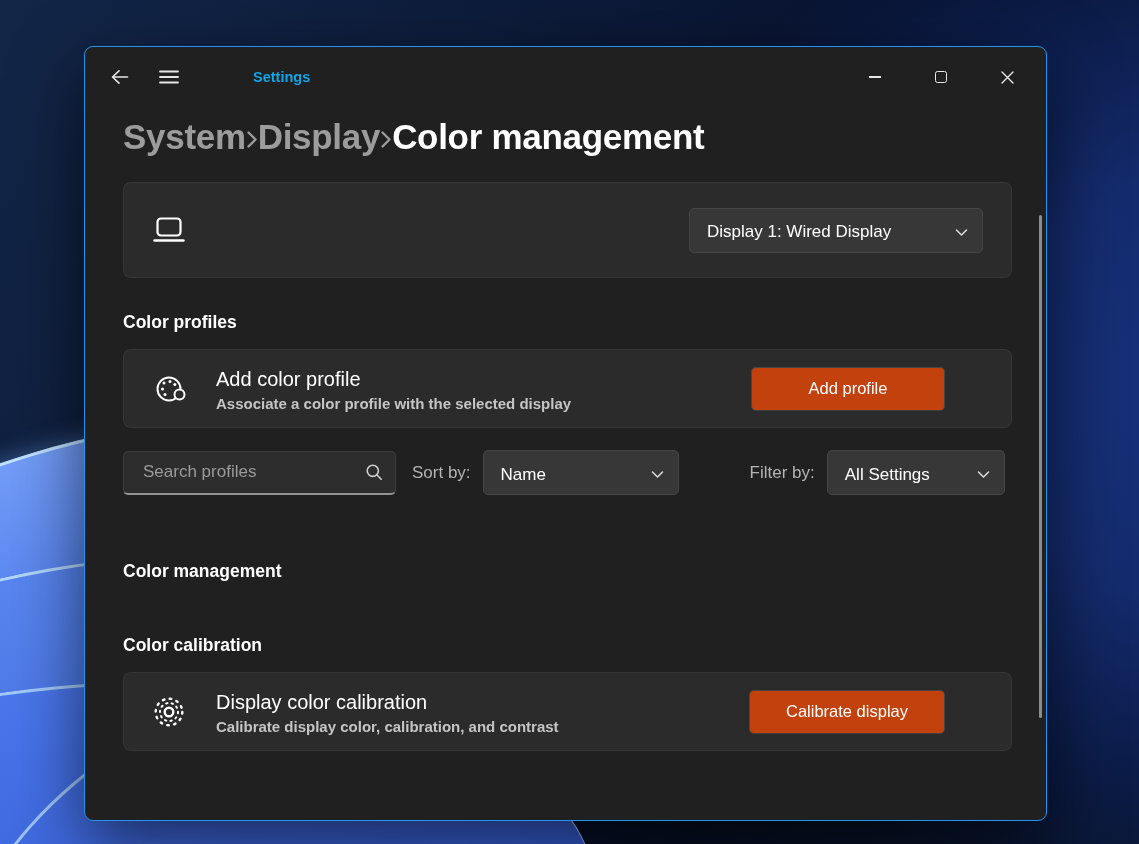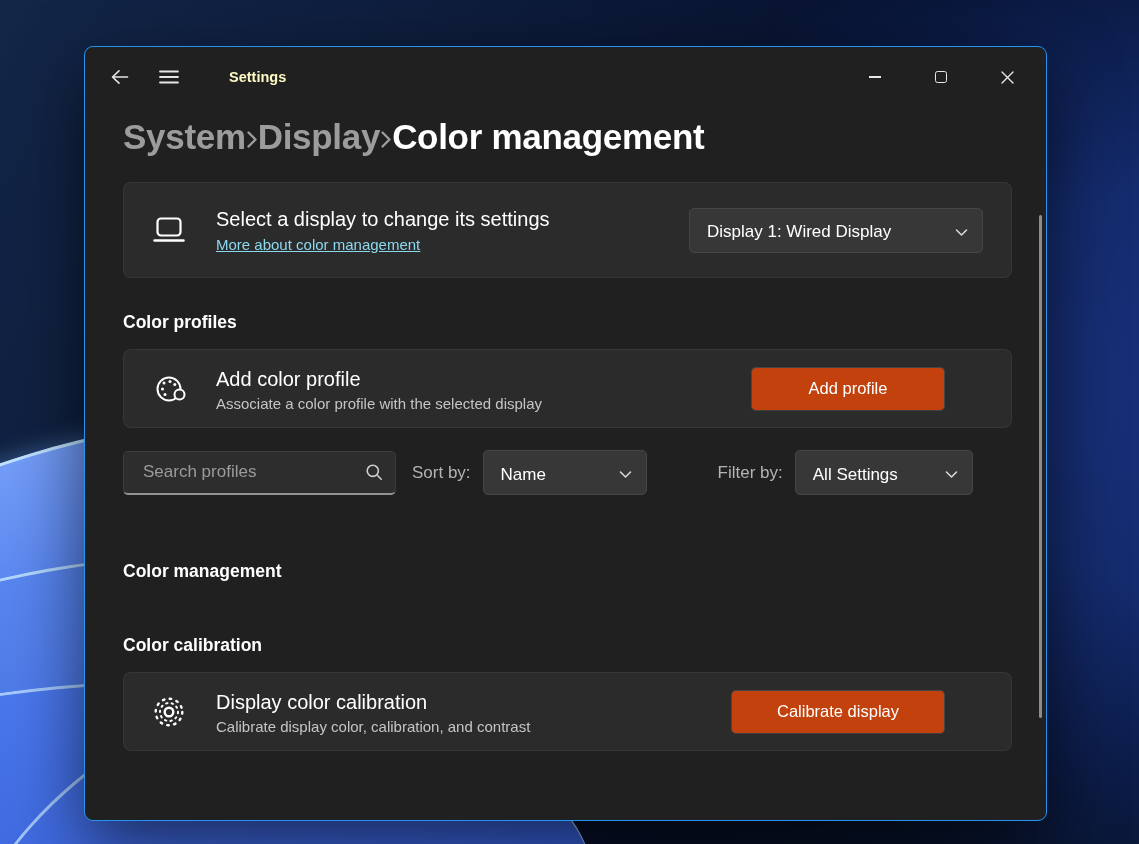--- a/index.html
+++ b/index.html
@@ -46,21 +46,21 @@
     position:absolute; left:84px; top:46px; width:963px; height:775px;
     background:#202020; border:1.5px solid #2493f1; border-radius:9px;
     box-shadow:0 26px 70px rgba(0,0,0,.6);
     color:#fff; overflow:hidden;
   }
 
   
   .titlebar { height:60px; display:flex; align-items:center; padding-left:14px; position:relative; }
   .tb-btn { width:40px; height:34px; display:flex; align-items:center; justify-content:center; border-radius:5px; }
   .menu-btn { margin-left:10px; }
-  .app-title { margin-left:40px; font-size:14.5px; font-weight:600; color:#fef9c3; }
+  .app-title { margin-left:64px; font-size:14.5px; font-weight:600; color:#0ea5e9; }
   .window-controls { position:absolute; right:6px; top:0; height:60px; display:flex; }
   .wc-btn { width:66px; height:60px; display:flex; align-items:center; justify-content:center; }
   .min-glyph { width:12px; height:1.5px; background:#e8e8e8; }
   .max-glyph { width:11.5px; height:11.5px; border:1.3px solid #e8e8e8; border-radius:2.5px; }
 
   
   .content { padding:0 34px 0 38px; }
 
   .breadcrumb { margin-top:10px; display:flex; align-items:center; font-size:35px; font-weight:600; letter-spacing:-0.3px; }
   .crumb-muted { color:#9c9c9c; }
@@ -69,21 +69,21 @@
 
   .settings-card {
     background:#2b2b2b; border:1px solid rgba(255,255,255,.055);
     border-radius:8px; display:flex; align-items:center;
   }
   .card-display { margin-top:25px; height:96px; }
   .card-row { height:79px; }
   .card-icon { width:38px; margin-left:26px; display:flex; align-items:center; justify-content:center; flex:none; }
   .card-texts { margin-left:28px; flex:1; min-width:0; }
   .card-title { font-size:20px; color:#fff; line-height:1.3; }
-  .card-subtitle { font-size:15px; color:#c5c5c5; margin-top:3px; }
+  .card-subtitle { font-size:15px; color:#c5c5c5; margin-top:3px;font-weight:bold; }
   .card-link { font-size:15px; color:#8bd8ef; text-decoration:underline; display:inline-block; margin-top:4px; cursor:pointer; }
 
   .dropdown {
     background:#373737; border:1px solid #464646; border-radius:5px;
     height:45px; display:flex; align-items:center;
     padding:4px 14px 0 17px; font-size:17px; color:#fff; cursor:default;
   }
   .dropdown .chev { margin-left:auto; display:flex; }
   .display-selector { margin-left:auto; margin-right:28px; width:294px; }
 
@@ -93,37 +93,37 @@
   .h-calibration { margin-top:53px; }
   .card-after-heading { margin-top:16px; }
 
   .action-button {
     background:#c2410c; border:1px solid #464646; border-bottom-color:#3f3f3f;
     border-radius:5px; color:#fff; font-size:16.5px;
     height:44px; display:flex; align-items:center; justify-content:center;
     margin-left:auto; margin-right:66px; cursor:default; font-family:inherit;
   }
   .btn-add { width:194px; }
-  .btn-calibrate { width:214px; }
+  .btn-calibrate { width:196px; }
 
   .profiles-toolbar { margin-top:22px; display:flex; align-items:center; }
   .search-box {
     width:273px; height:44px; background:#2d2d2d;
     border:1px solid #3c3c3c; border-bottom:2px solid #939393;
     border-radius:5px; display:flex; align-items:center; padding:0 12px 0 9px;
   }
   .search-box input {
     flex:1; background:transparent; border:none; outline:none;
     color:#eee; font-size:17px; font-family:inherit; padding:0 0 0 10px; min-width:0;
   }
   .search-box input::placeholder { color:#9b9b9b; }
   .toolbar-label { font-size:17px; color:#b3b3b3; }
   .lbl-sort { margin-left:16px; }
   .lbl-filter { margin-left:32px;padding-left:39px; }
-  .dd-sort { margin-left:12px; width:164px; }
+  .dd-sort { margin-left:12px; width:196px; }
   .dd-filter { margin-left:12px; width:178px; }
 
   .scrollbar-thumb {
     position:absolute; right:4px; top:168px; width:3px; height:503px;
     background:#8c8c8c; border-radius:2px;
   }
 </style>
 </head>
 <body>
 
@@ -182,24 +182,20 @@
       <span class="crumb-current">Color management</span>
     </div>
 
     <div class="settings-card card-display">
       <div class="card-icon">
         <svg width="36" height="32" viewBox="0 0 36 32">
           <rect x="6.5" y="4.5" width="23" height="17" rx="3.5" fill="none" stroke="#fff" stroke-width="2.2"></rect>
           <path d="M3.5 26.5 H32.5" stroke="#fff" stroke-width="2.4" stroke-linecap="round"></path>
         </svg>
       </div>
-      <div class="card-texts">
-        <div class="card-title">Select a display to change its settings</div>
-        <span class="card-link">More about color management</span>
-      </div>
       <div class="dropdown display-selector">
         <span>Display 1: Wired Display</span>
         <span class="chev">
           <svg width="13" height="9" viewBox="0 0 13 9">
               <path d="M1.5 2 L6.5 7 L11.5 2" stroke="#d8d8d8" stroke-width="1.6" fill="none" stroke-linecap="round" stroke-linejoin="round"></path>
             </svg>
         </span>
       </div>
     </div>
 

